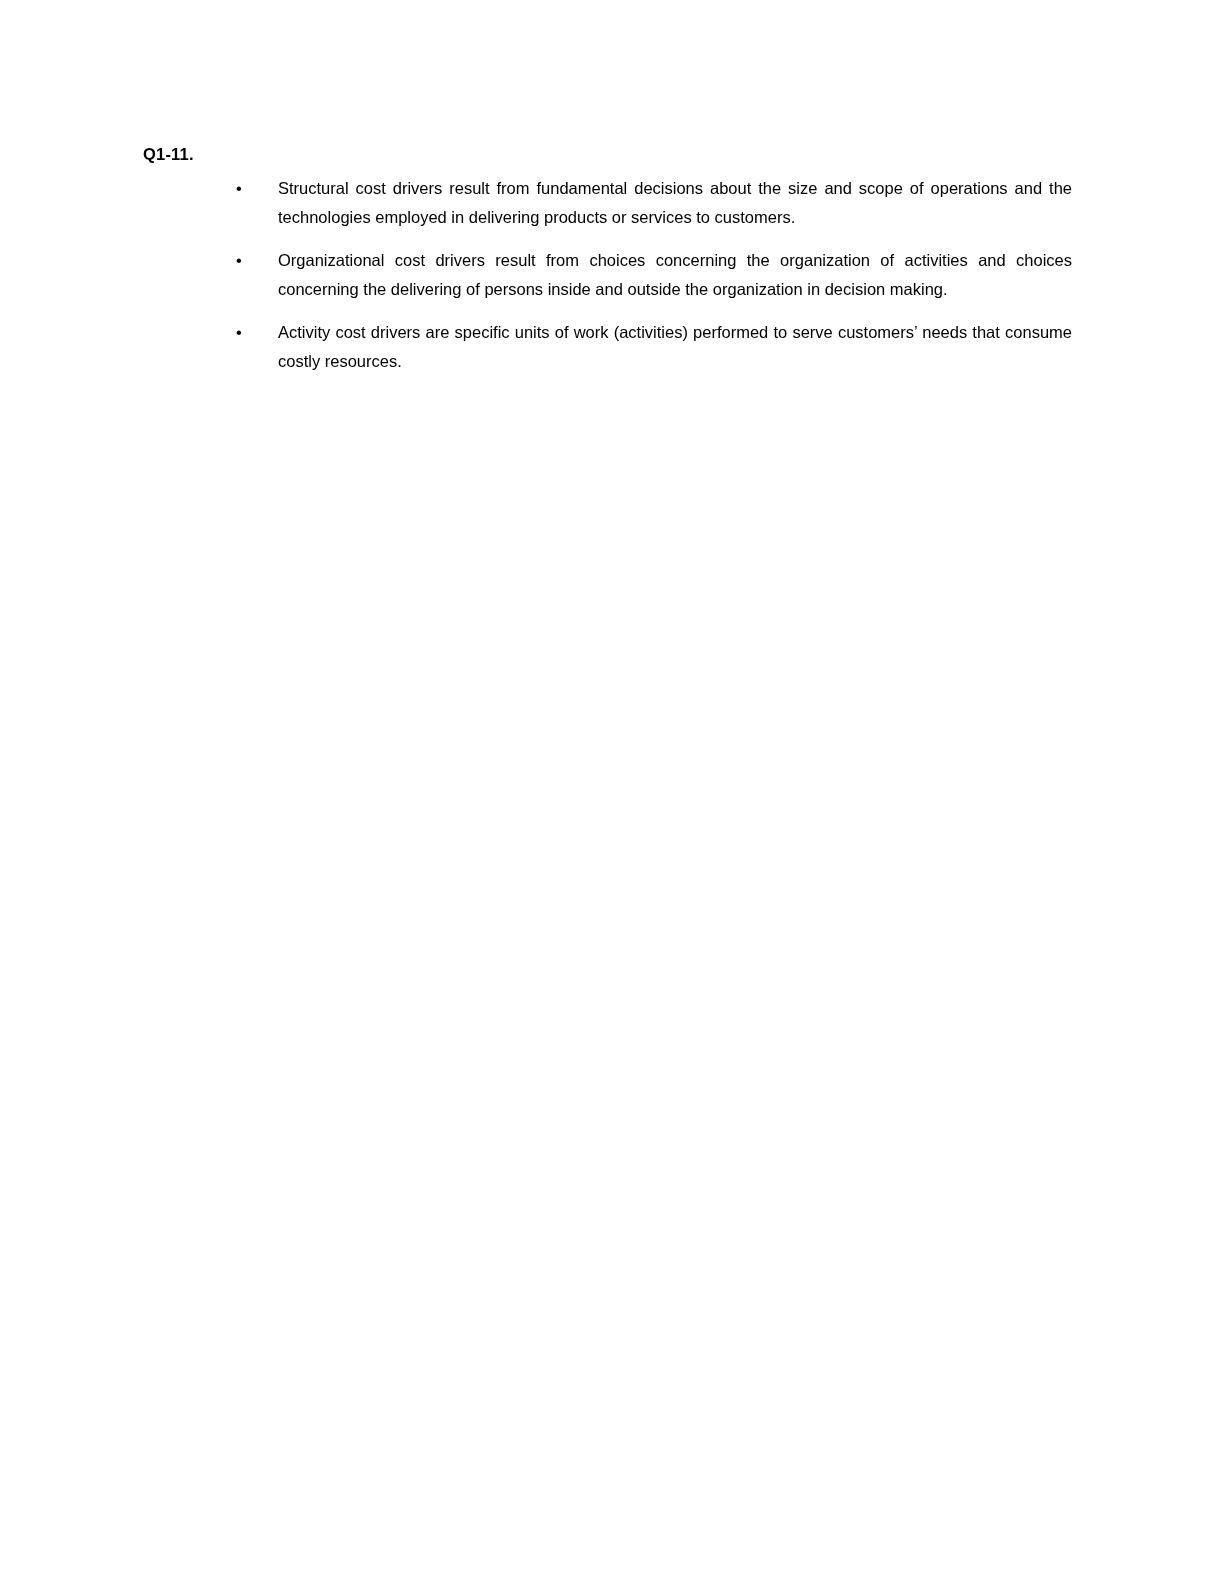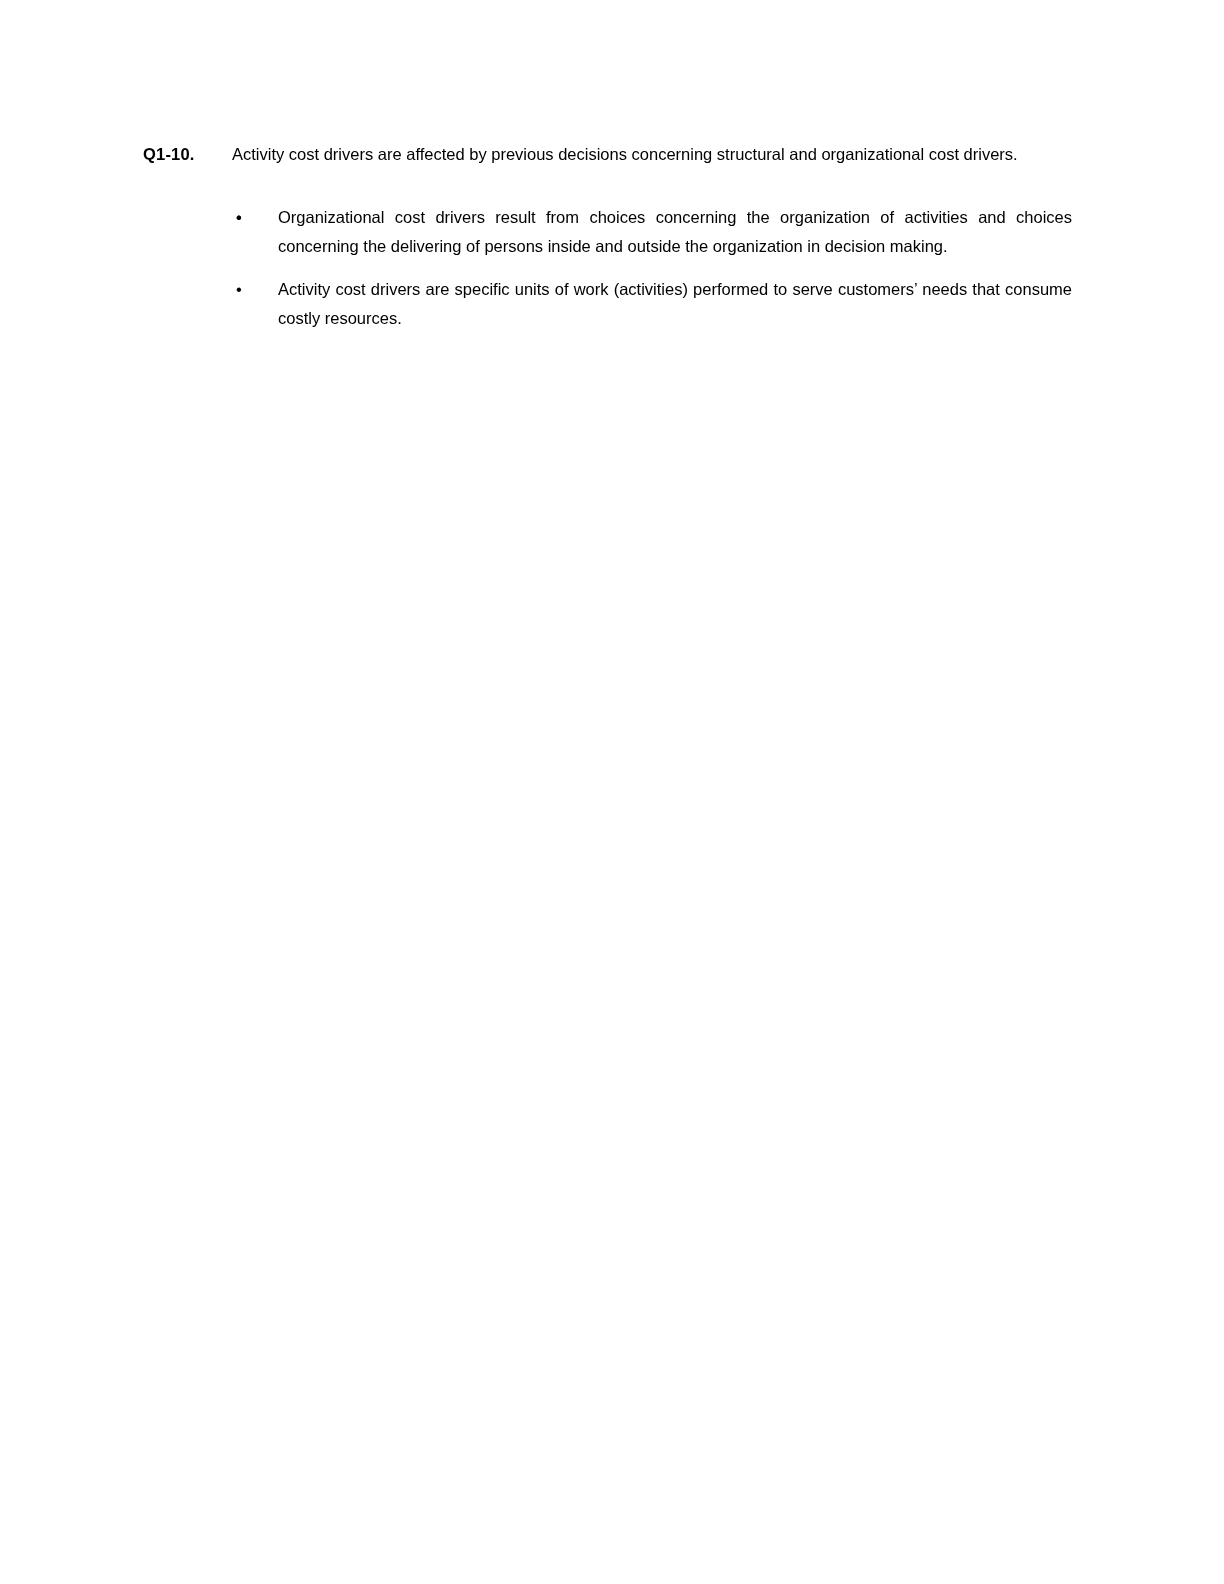--- a/index.html
+++ b/index.html
@@ -73,26 +73,26 @@
     text-align: left;
     font-size: 16.5px;
     line-height: 29px;
   }
 </style>
 </head>
 <body>
 
 <div class="page">
   <div class="qa-block">
-    <div class="q-label">Q1-10.</div>
+    <div class="q-label">Q1-11.</div>
     <div class="q-content">
-      <p class="intro">Activity cost drivers are affected by previous decisions concerning structural and organizational cost drivers.</p>
       <ul class="bullet-list">
         <li class="bullet-item">
           <span class="bullet-marker">•</span>
+          <span>Structural cost drivers result from fundamental decisions about the size and scope of operations and the technologies employed in delivering products or services to customers.</span>
         </li>
         <li class="bullet-item">
           <span class="bullet-marker">•</span>
           <span>Organizational cost drivers result from choices concerning the organization of activities and choices concerning the delivering of persons inside and outside the organization in decision making.</span>
         </li>
         <li class="bullet-item">
           <span class="bullet-marker">•</span>
           <span>Activity cost drivers are specific units of work (activities) performed to serve customers’ needs that consume costly resources.</span>
         </li>
       </ul>

